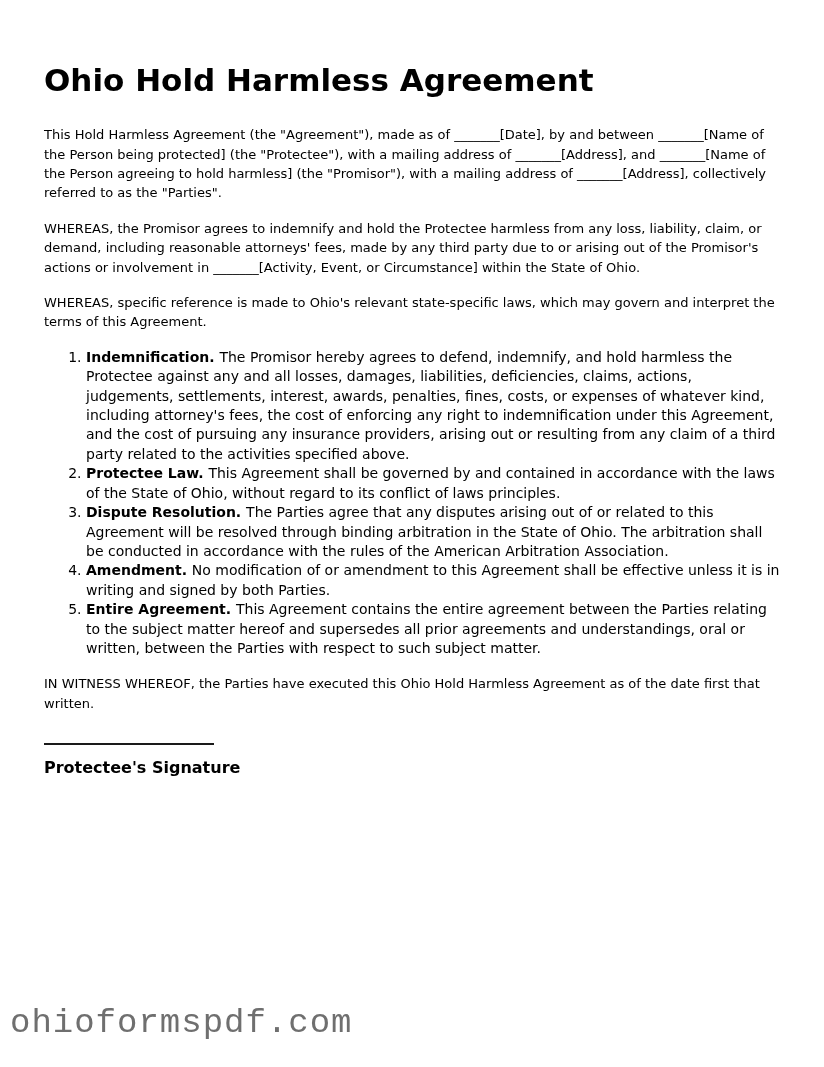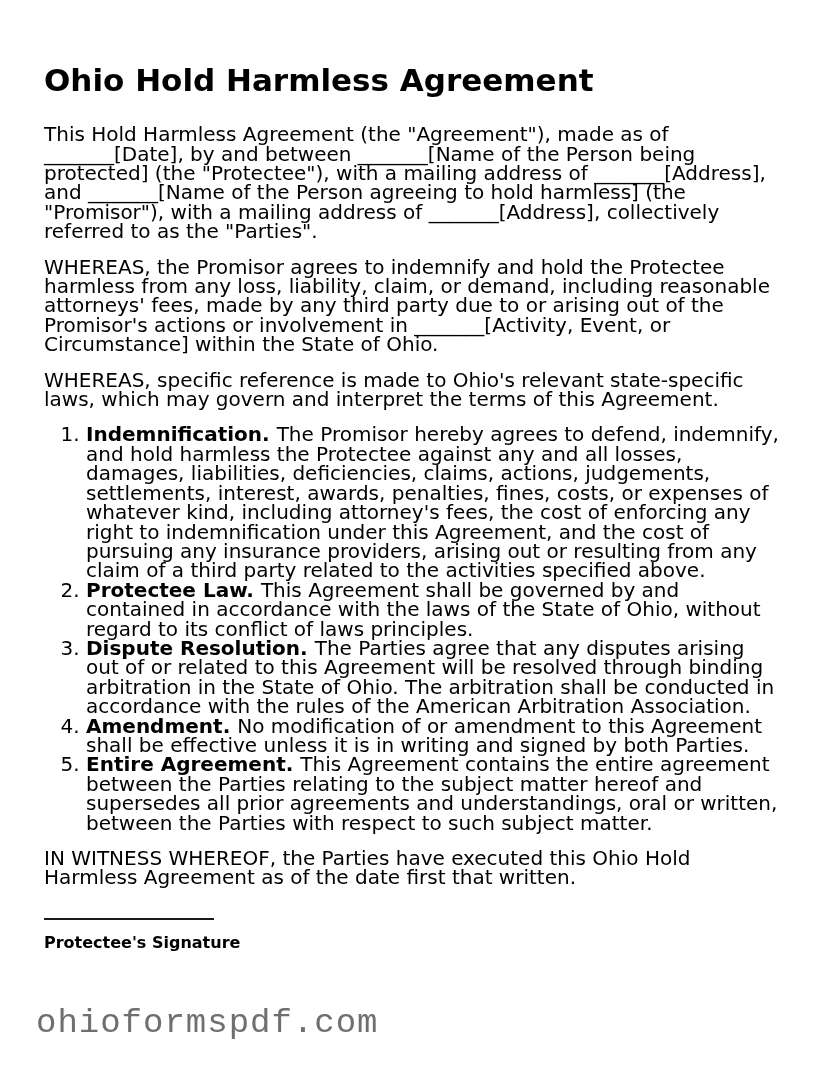--- a/index.html
+++ b/index.html
@@ -24,34 +24,34 @@
     padding: 46px 44px 0 44px;
   }
   h1.doc-title {
     font-size: 31px;
     line-height: 1.2;
     margin: 0 0 26px 0;
     font-weight: bold;
     letter-spacing: 0px;
   }
   p.doc-par {
-    font-size: 20px;
+    font-size: 13px;
     line-height: 19.4px;
     margin: 0 0 16px 0;
   }
   h2.section-heading {
     font-size: 22.5px;
     line-height: 1.2;
     margin: 20px 0 22px 0;
     font-weight: bold;
   }
   ol.clauses {
     margin: 0 0 16px 0;
     padding-left: 42px;
-    font-size: 20px;
+    font-size: 14px;
     line-height: 19.4px;
   }
   ol.clauses li {
     margin: 0;
     padding: 0;
   }
   .clause-title {
     font-weight: bold;
   }
   .sig-block {
@@ -63,21 +63,21 @@
     height: 0;
   }
   .sig-label {
     font-size: 16px;
     font-weight: bold;
     margin-top: 13px;
     line-height: 19px;
   }
   .watermark {
     position: absolute;
-    left: 36px;
+    left: 10px;
     top: 1004px;
     font-family: "Liberation Mono", "DejaVu Sans Mono", monospace;
     font-size: 34px;
     letter-spacing: 1px;
     color: #6f6f6f;
     white-space: nowrap;
   }
 </style>
 </head>
 <body>

